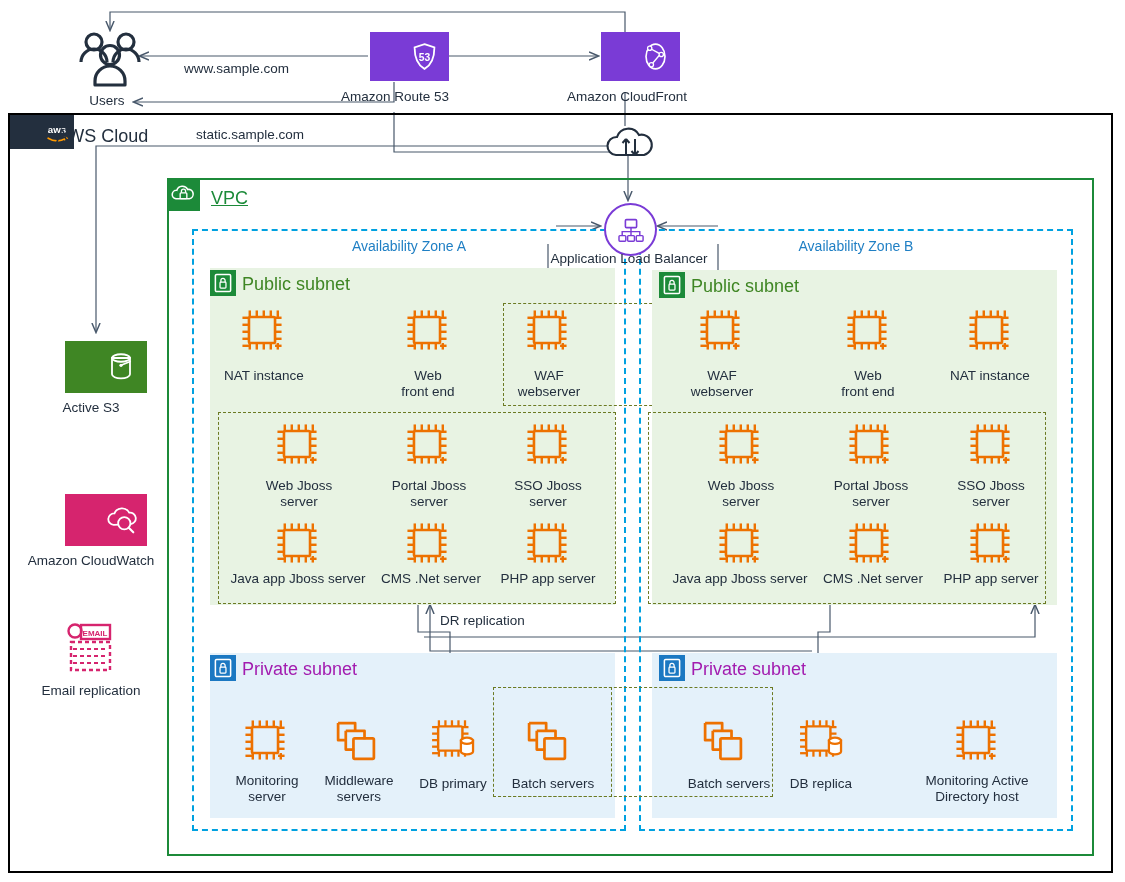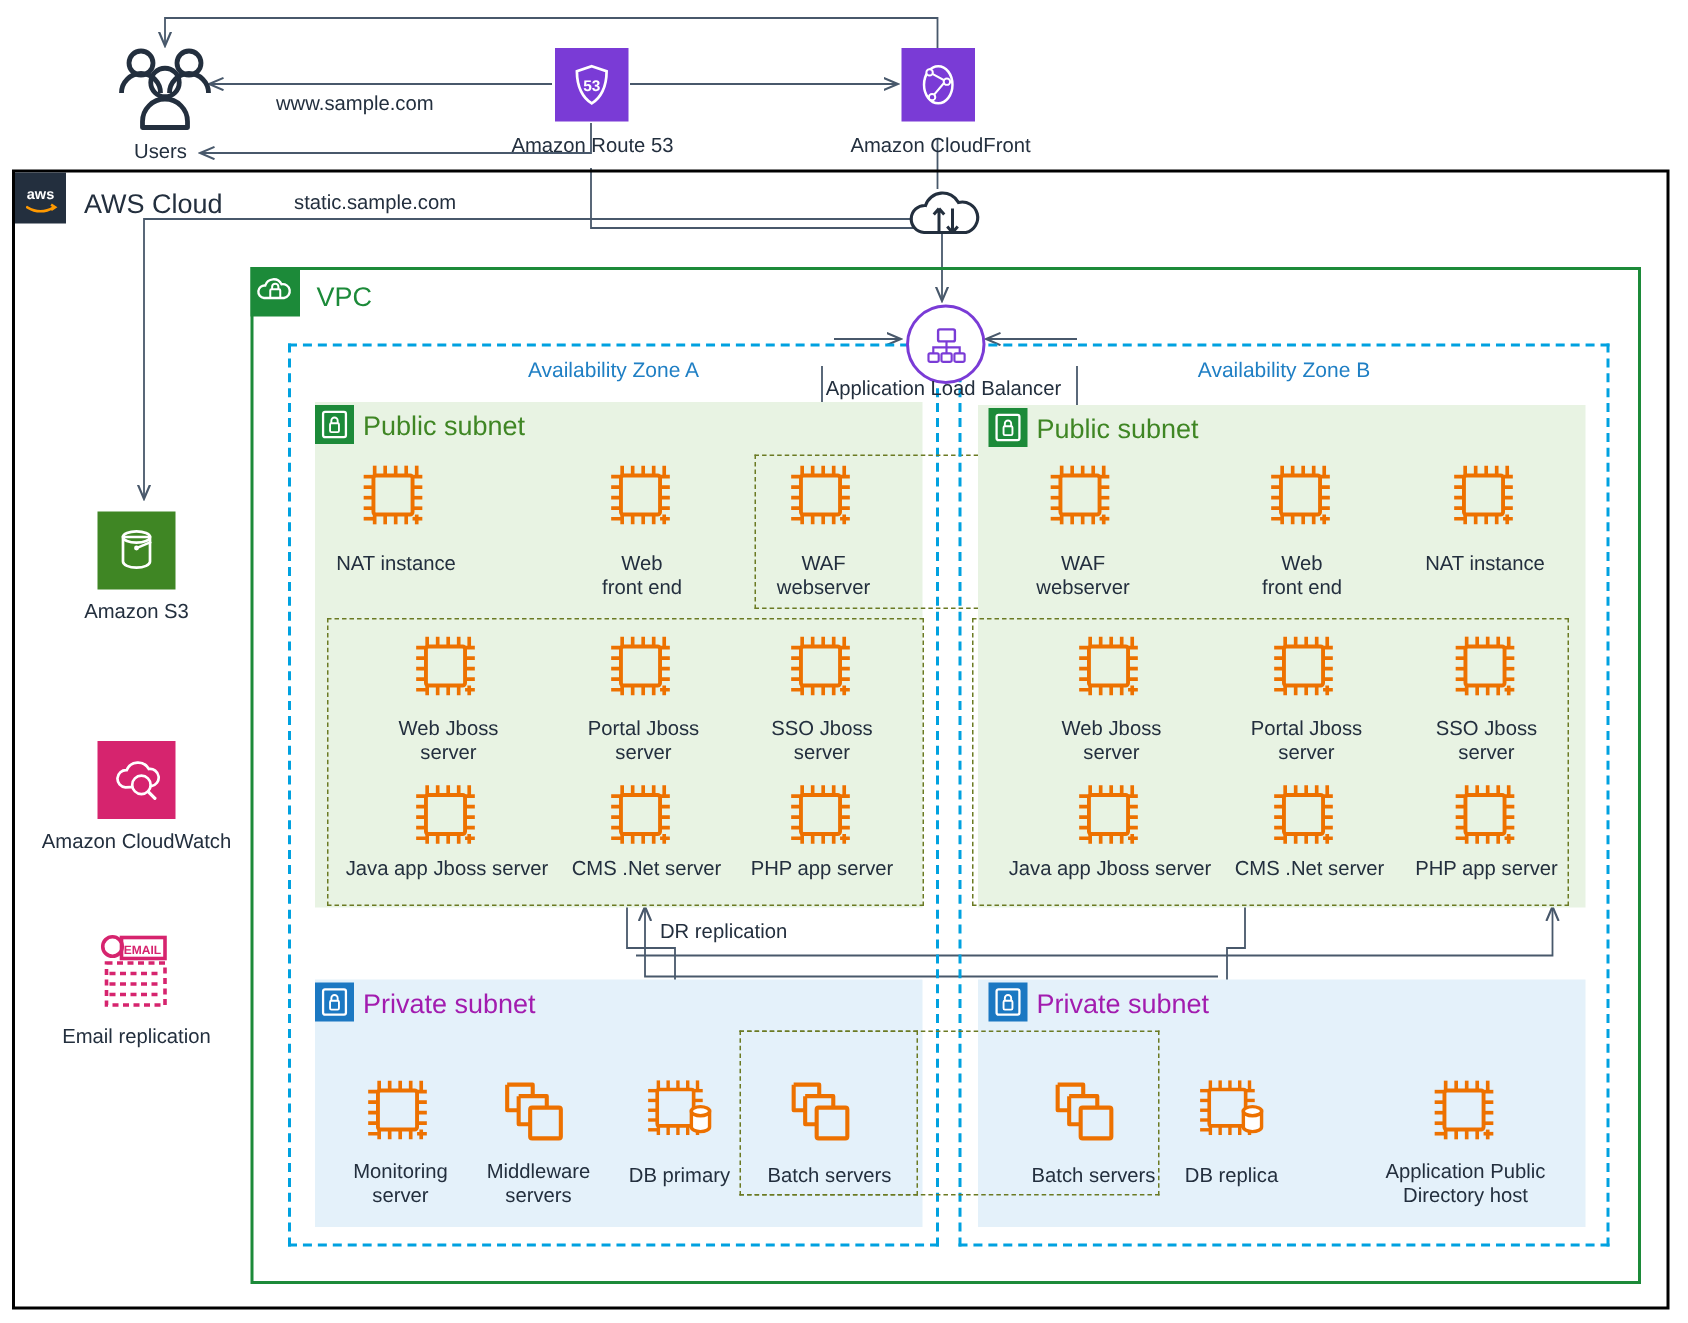--- a/index.html
+++ b/index.html
@@ -13,33 +13,33 @@
 
   
   .awscloud{position:absolute;border:2px solid #000;box-sizing:border-box;}
   .vpcbox{position:absolute;border:2px solid #1c8a39;box-sizing:border-box;}
   .azbox{position:absolute;border:2px dashed #00a1e0;box-sizing:border-box;}
   .dashgroup{position:absolute;border:1.6px dashed #6b7a23;box-sizing:border-box;}
   .pubsub{position:absolute;background:#e8f3e3;}
   .privsub{position:absolute;background:#e4f1fa;}
 
   
-  .tile{position:absolute;display:flex;align-items:center;justify-content:center;}
+  .tile{position:absolute;display:flex;align-items:center;justify-content:center;padding-left:30px;}
   .tile svg{display:block;}
   .tile.purple{background:#7a3bd6;}
   .tile.green{background:#3f8624;}
   .tile.pink{background:#d6246e;}
   .tile.awslogo{background:#232f3e;}
   .grp-ic{position:absolute;}
   .grp-ic.green{background:#1c8a39;display:flex;align-items:center;justify-content:center;}
   .grp-ic.blue{background:#1b78c2;display:flex;align-items:center;justify-content:center;}
 
   .ec2{position:absolute;}
   .titlelbl{position:absolute;font-size:18px;}
-  .vpc-title{color:#1c8a39;}
+  .vpc-title{color:#1c8a39;text-decoration:underline;}
   .pub-title{color:#3f8624;}
   .priv-title{color:#a21caf;}
   .az-title{position:absolute;color:#1f7fc4;font-size:14px;text-align:center;}
   .alb-ring{position:absolute;border:2.2px solid #7a3bd6;border-radius:50%;background:#fff;display:flex;align-items:center;justify-content:center;}
   .domain-lbl{position:absolute;font-size:13.5px;color:#232f3e;}
 </style>
 </head>
 <body>
 
 <div id="stage">
@@ -147,21 +147,21 @@
   </div>
 
   <div class="tile green" style="left:65px;top:341px;width:52px;height:52px;">
     <svg viewBox="0 0 44 44" width="36" height="36">
       <path d="M11,11 h22 v20 a11,5 0 0 1 -22,0 z" fill="none" stroke="#fff" stroke-width="2.2"></path>
       <ellipse cx="22" cy="11" rx="11" ry="4.6" fill="none" stroke="#fff" stroke-width="2.2"></ellipse>
       <path d="M22,20 L34,15" stroke="#fff" stroke-width="2" fill="none"></path>
       <circle cx="22" cy="20" r="2" fill="#fff"></circle>
     </svg>
   </div>
-  <div class="lbl" style="left:31px;top:400px;width:120px;">Amazon S3</div>
+  <div class="lbl" style="left:31px;top:400px;width:120px;">Active S3</div>
 
   <div class="tile pink" style="left:65px;top:494px;width:52px;height:52px;">
     <svg viewBox="0 0 44 44" width="36" height="36">
       <path d="M13,28 a7,7 0 0 1 1,-14 a10,10 0 0 1 18,-1 a6.5,6.5 0 0 1 2,14 z" fill="none" stroke="#fff" stroke-width="2.2"></path>
       <circle cx="26" cy="26" r="7.5" fill="#d6246e" stroke="#fff" stroke-width="2.2"></circle>
       <path d="M31.5,31.5 L37,37" stroke="#fff" stroke-width="2.6" stroke-linecap="round"></path>
     </svg>
   </div>
   <div class="lbl" style="left:11px;top:553px;width:160px;">Amazon CloudWatch</div>
 
@@ -848,21 +848,21 @@
           <path d="M37.8,43 v8"></path>
           <path d="M3,37.8 h8"></path>
           <path d="M43,37.8 h8"></path>
           <path d="M46.4,3 v8"></path>
           <path d="M46.4,43 v8"></path>
           <path d="M3,46.4 h8"></path>
           <path d="M43,46.4 h8"></path>
         </g>
     <rect x="11" y="11" width="32" height="32" rx="2" fill="none" stroke="#ed7100" stroke-width="3.2"></rect>
   </svg></div>
-  <div class="lbl" style="left:902px;top:773px;width:150px;white-space:pre-line;">Application Public
+  <div class="lbl" style="left:902px;top:773px;width:150px;white-space:pre-line;">Monitoring Active
 Directory host</div>
 
   <div class="alb-ring" style="left:604px;top:203px;width:49px;height:49px;">
     <svg viewBox="0 0 40 40" width="32" height="32">
       <rect x="13" y="7" width="14" height="10" rx="1.4" fill="none" stroke="#7a3bd6" stroke-width="2"></rect>
       <path d="M20,17 v5 M9,27 v-5 h22 v5 M20,22 v5" fill="none" stroke="#7a3bd6" stroke-width="1.8"></path>
       <rect x="5" y="27" width="8.5" height="7" rx="1.2" fill="none" stroke="#7a3bd6" stroke-width="1.8"></rect>
       <rect x="15.8" y="27" width="8.5" height="7" rx="1.2" fill="none" stroke="#7a3bd6" stroke-width="1.8"></rect>
       <rect x="26.6" y="27" width="8.5" height="7" rx="1.2" fill="none" stroke="#7a3bd6" stroke-width="1.8"></rect>
     </svg>

